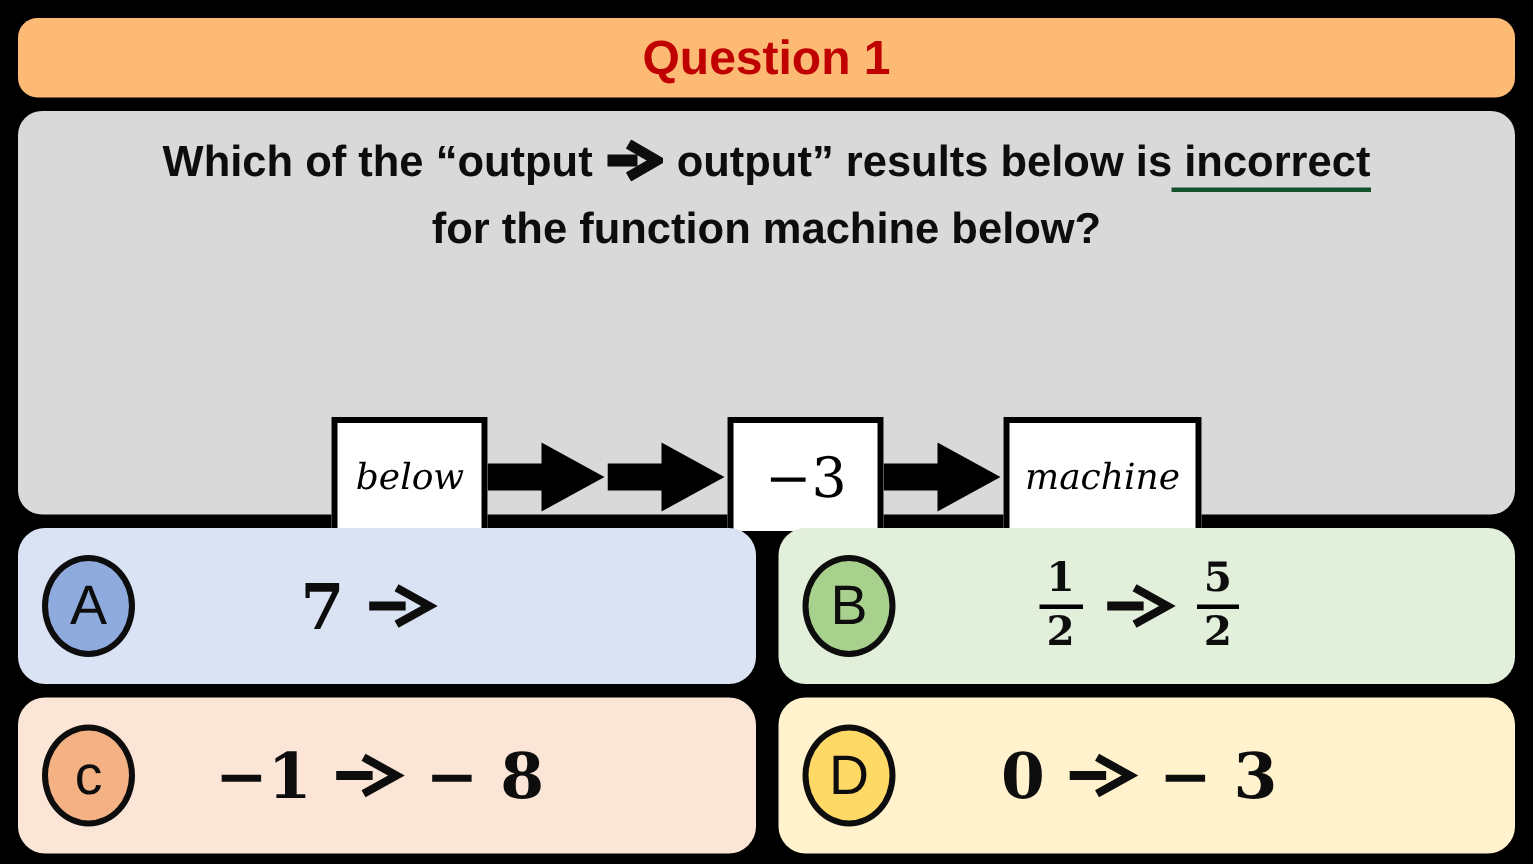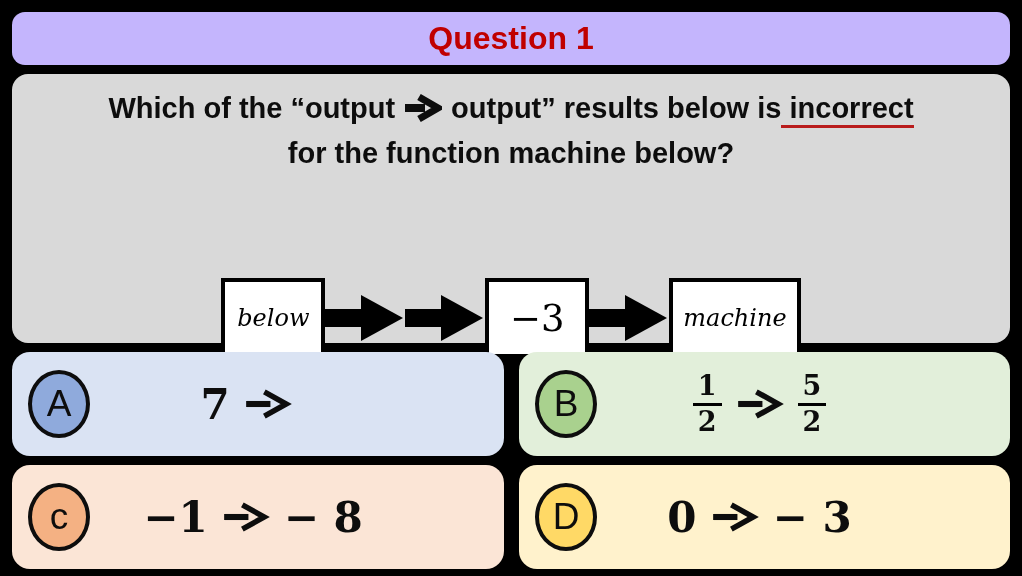--- a/index.html
+++ b/index.html
@@ -25,21 +25,21 @@
     background: #d9d9d9; border-radius: 16px;
   }
   .q-text {
     margin-top: 12px;
     text-align: center;
     font-size: 29px; font-weight: bold; color: #0d0d0d;
     line-height: 45px;
   }
   .q-line { white-space: nowrap; }
   .h-arrow { vertical-align: -4px; margin: 0 9px; }
-  .u { border-bottom: 3px solid #b91c1c; padding-bottom: 1px; white-space: pre-wrap; }
+  .u { border-bottom: 3px solid #14532d; padding-bottom: 1px; white-space: pre-wrap; }
   .machine {
     position: absolute; left: 0; right: 0; top: 204px;
     display: flex; align-items: center; justify-content: center;
   }
   .m-box {
     background: #ffffff; border: 4px solid #000;
     display: flex; align-items: center; justify-content: center;
     height: 80px; min-width: 104px; padding: 0 10px;
   }
   .m-box.io { font: italic 24px "DejaVu Serif", serif; }
@@ -74,21 +74,21 @@
   .frac {
     display: inline-flex; flex-direction: column; align-items: center;
     font-size: 27px; line-height: 1.2;
   }
   .frac .den { border-top: 3px solid #000; }
   .frac .num, .frac .den { padding: 0 5px; }
 </style>
 </head>
 <body>
 
-<div class="title-bar" style="background-color: #c4b5fd;">
+<div class="title-bar" style="background-color: #fdba74;">
   <span class="title-text" style="color: rgb(192, 0, 0);">Question 1</span>
 </div>
 
 <div class="question-box" style="background-color: rgb(217, 217, 217);">
   <div class="q-text">
     <div class="q-line">
       <span>Which of the “output</span><svg class="h-arrow" width="38" height="28" viewBox="0 0 38 28">
           <line x1="1" y1="14" x2="21" y2="14" stroke="#0d0d0d" stroke-width="8"></line>
           <polyline points="15,3 34,14 15,25" fill="none" stroke="#0d0d0d" stroke-width="7"></polyline>
         </svg><span>output” results below is</span><span class="u"> incorrect</span>

